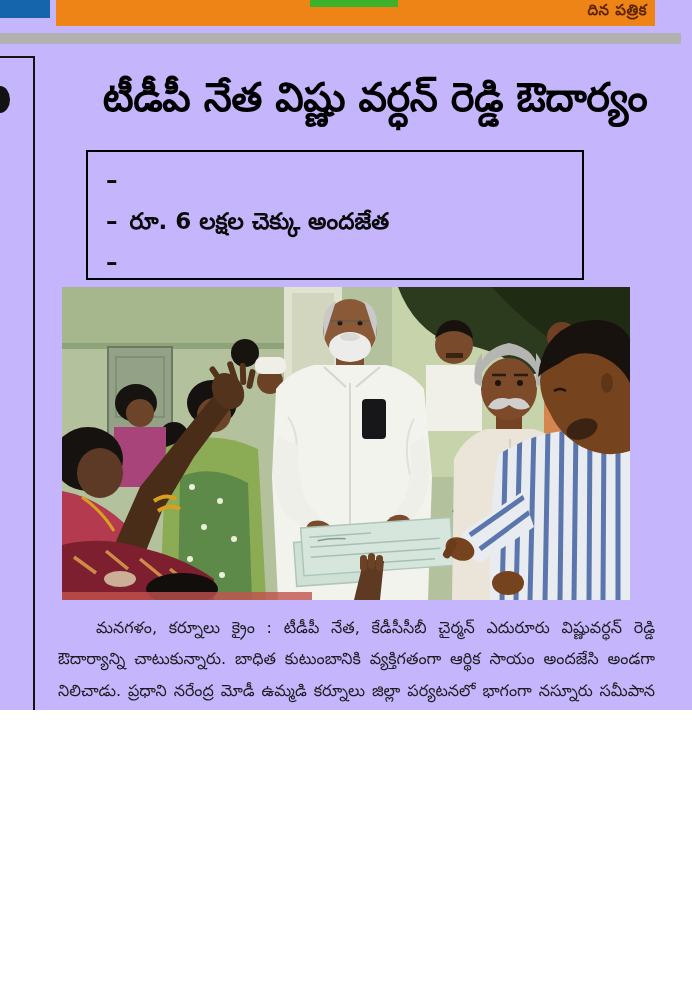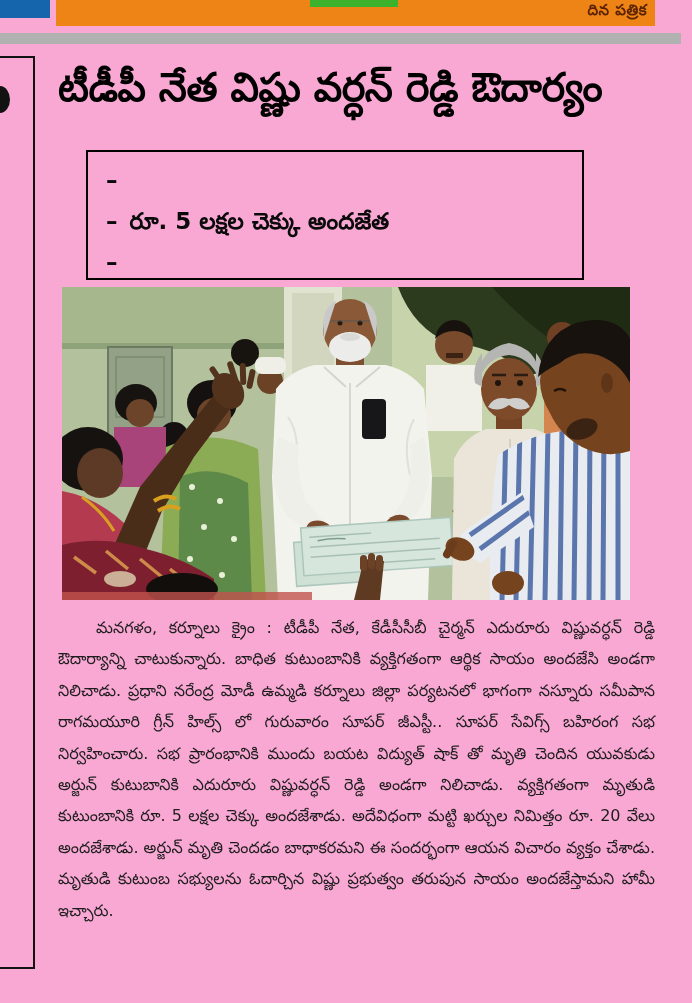--- a/index.html
+++ b/index.html
@@ -1,32 +1,32 @@
 <!DOCTYPE html>
 <html><head>
 <meta charset="utf-8">
 <style>
   html,body{margin:0;padding:0;background:#ffffff;}
-  .page{position:relative;width:692px;height:1003px;background:#f9a8d4;overflow:hidden;
+  .page{position:relative;width:692px;height:710px;background:#c4b5fd;overflow:hidden;
         font-family:"DejaVu Sans", sans-serif;}
   
   .mast-blue{position:absolute;left:0;top:0;width:50px;height:18px;background:#1565ad;}
   .mast-orange{position:absolute;left:56px;top:0;width:599px;height:26px;background:#ee8416;}
   .mast-green{position:absolute;left:254px;top:0;width:88px;height:7px;background:#3cb22c;}
   .mast-brand{position:absolute;right:8px;top:1px;color:#5b2302;font-weight:bold;
               font-size:15px;letter-spacing:.5px;}
   .gray-divider{position:absolute;left:0;top:33px;width:681px;height:11px;background:#b1b1b1;}
   
   .left-col-box{position:absolute;left:-4px;top:56px;width:37px;height:909px;
                 border:2.5px solid #121212;border-left:none;}
   .left-col-blob{position:absolute;left:-10px;top:86px;width:20px;height:27px;
                  background:#121212;border-radius:50%;}
   
-  .headline{position:absolute;left:58px;top:60px;width:634px;color:#000;
-            font-size:40px;line-height:1.35;font-weight:800;letter-spacing:-.5px;}
+  .headline{position:absolute;left:58px;top:70px;width:634px;color:#000;
+            font-size:40px;line-height:1.35;font-weight:800;letter-spacing:-.5px;text-align:center;}
   .hl-box{position:absolute;left:86px;top:150px;width:466px;height:110px;
           border:2.5px solid #000;padding:8px 10px 8px 18px;}
   .hl-row{display:flex;align-items:baseline;font-size:23px;font-weight:700;color:#0a0a0a;
           line-height:41px;white-space:nowrap;}
   .hl-dash{margin-right:12px;font-weight:700;}
   .photo{position:absolute;left:62px;top:287px;width:568px;height:313px;overflow:hidden;
          background:#b3c29c;}
   .photo svg{display:block;width:100%;height:100%;}
   .body-text{position:absolute;left:58px;top:612px;width:597px;color:#1d1d1d;
              font-size:16px;line-height:31.4px;text-align:justify;text-indent:38px;}
@@ -47,21 +47,21 @@
   <div class="left-col-blob"></div>
 
   <div class="headline">టీడీపీ నేత విష్ణు వర్ధన్ రెడ్డి ఔదార్యం</div>
 
   <div class="hl-box">
     <div class="hl-row">
       <span class="hl-dash">–</span>
     </div>
     <div class="hl-row">
       <span class="hl-dash">–</span>
-      <span>రూ. 5 లక్షల చెక్కు అందజేత</span>
+      <span>రూ. 6 లక్షల చెక్కు అందజేత</span>
     </div>
     <div class="hl-row">
       <span class="hl-dash">–</span>
     </div>
   </div>
 
   <div class="photo">
     <svg viewBox="0 0 568 313" preserveAspectRatio="none">
       <defs>
         <clipPath id="fg-shirt">

